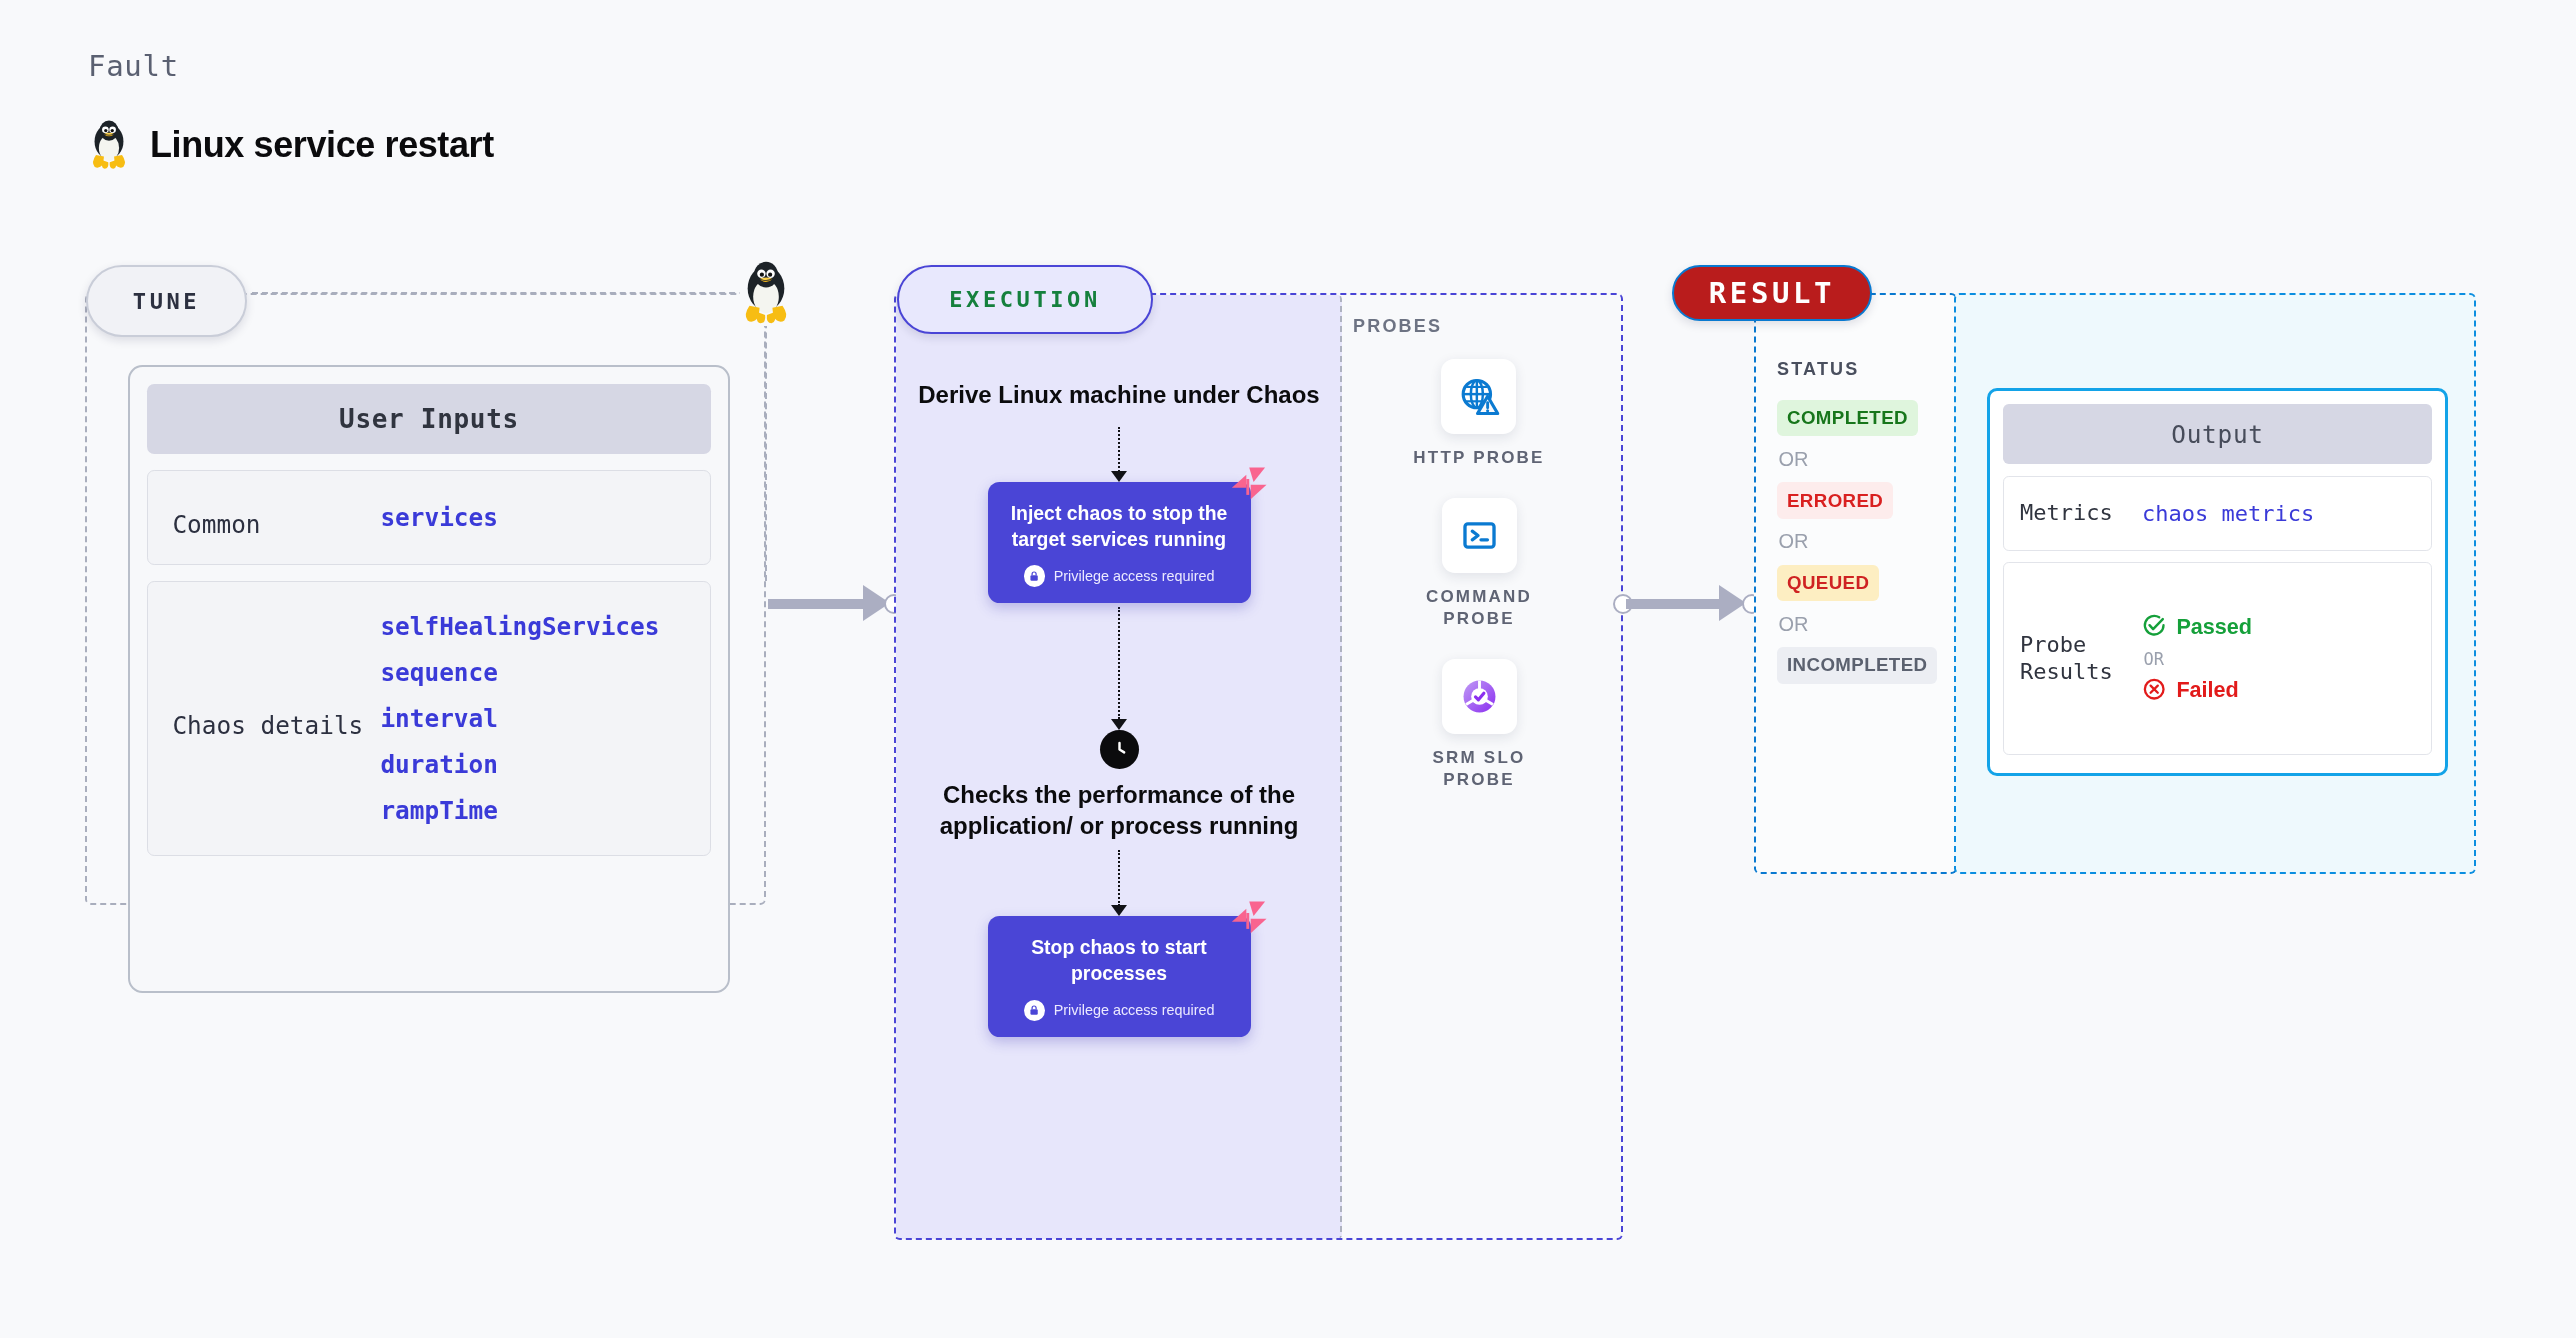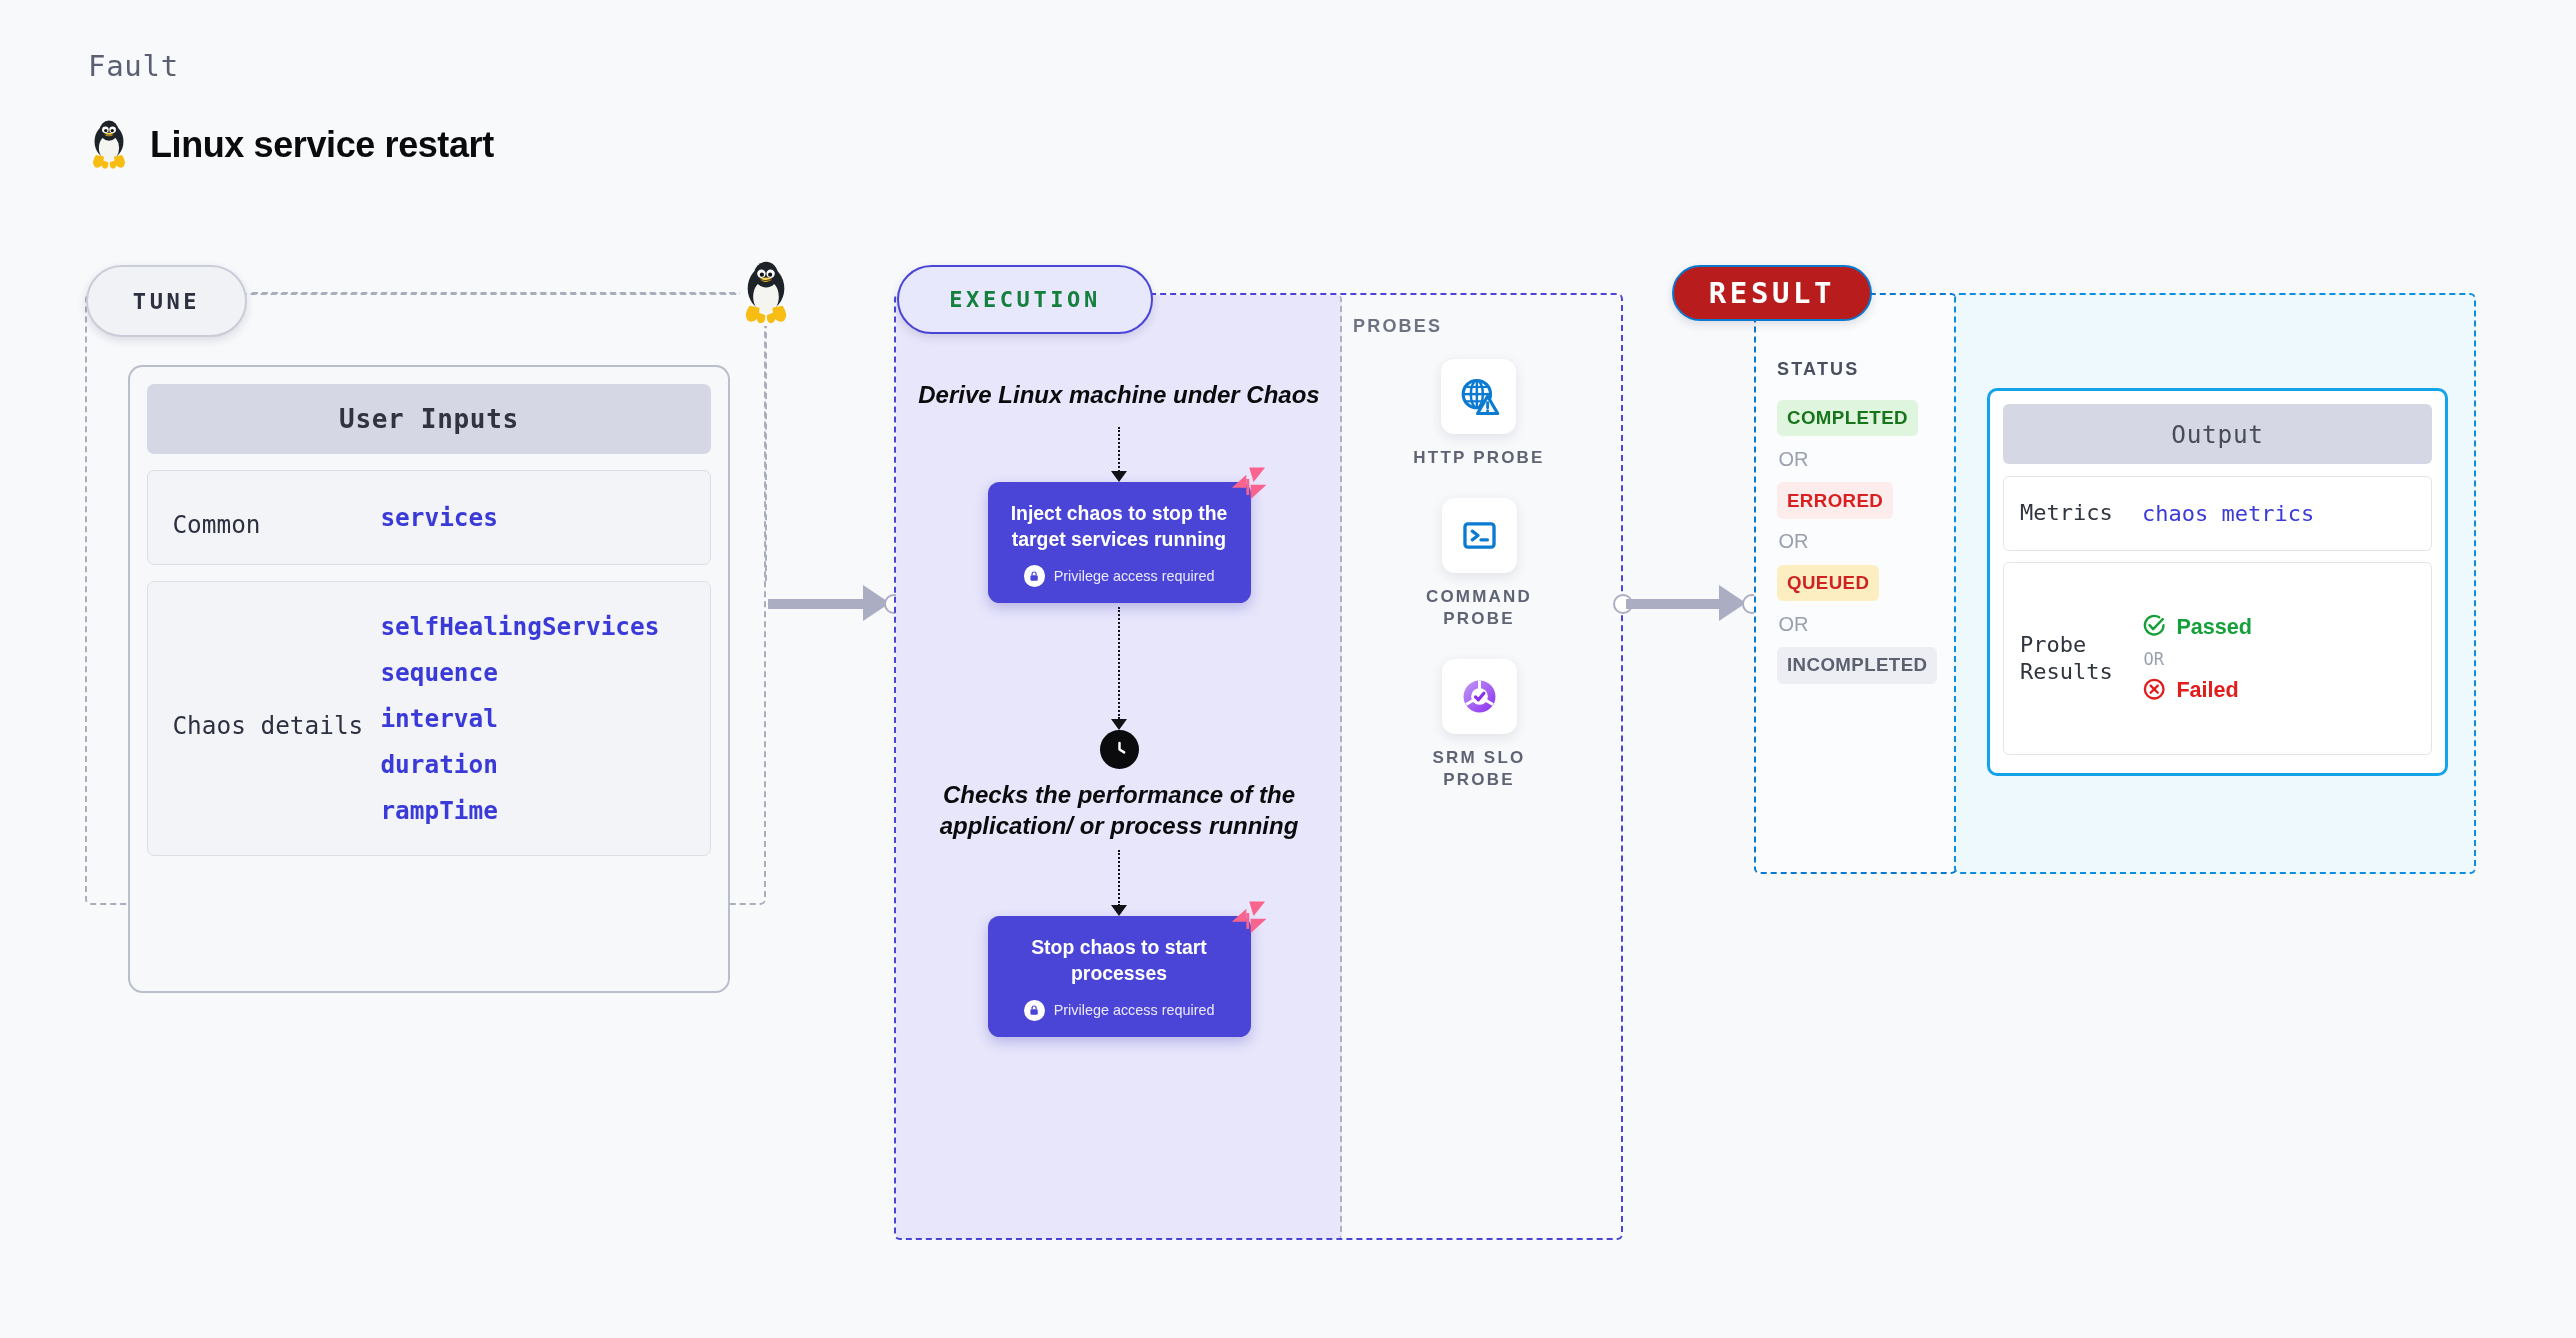--- a/index.html
+++ b/index.html
@@ -131,21 +131,21 @@
 
   
   .exec-col {
     position: absolute; left: 896px; top: 295px;
     width: 446px; height: 944px;
     display: flex; flex-direction: column; align-items: center;
     padding-top: 85px;
   }
   .exec-heading {
     font-size: 24px; font-weight: 700; color: #0b0b0d;
-    text-align: center; line-height: 1.28; font-style: italic;
+    text-align: center; line-height: 1.28;
   }
   .dotted-arrow {
     width: 14.4px; display: flex; flex-direction: column; align-items: center;
   }
   .dotted-line {
     width: 0; border-left: 2.9px dotted #111216;
   }
   .arrow-head {
     width: 0; height: 0;
     border-left: 8px solid transparent;

